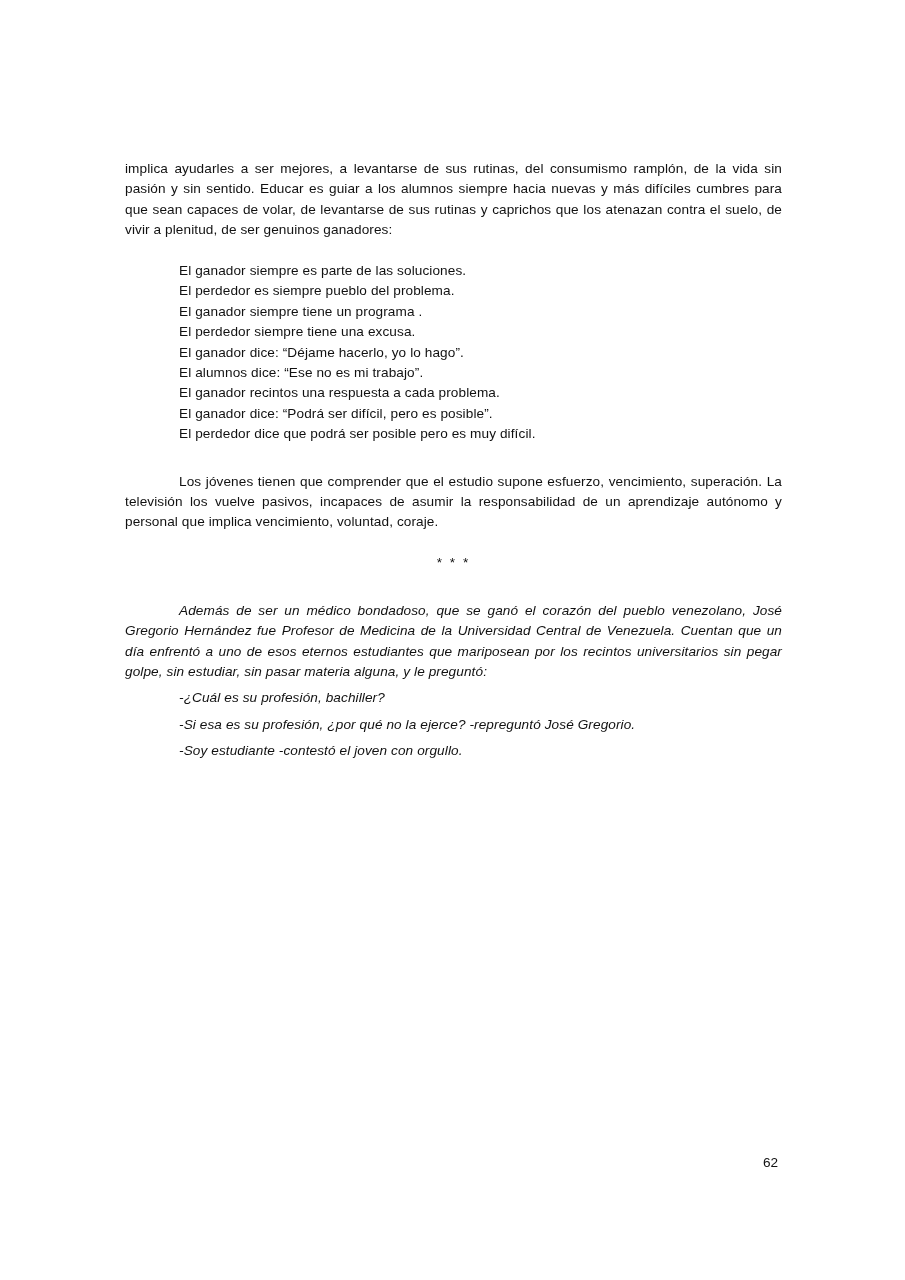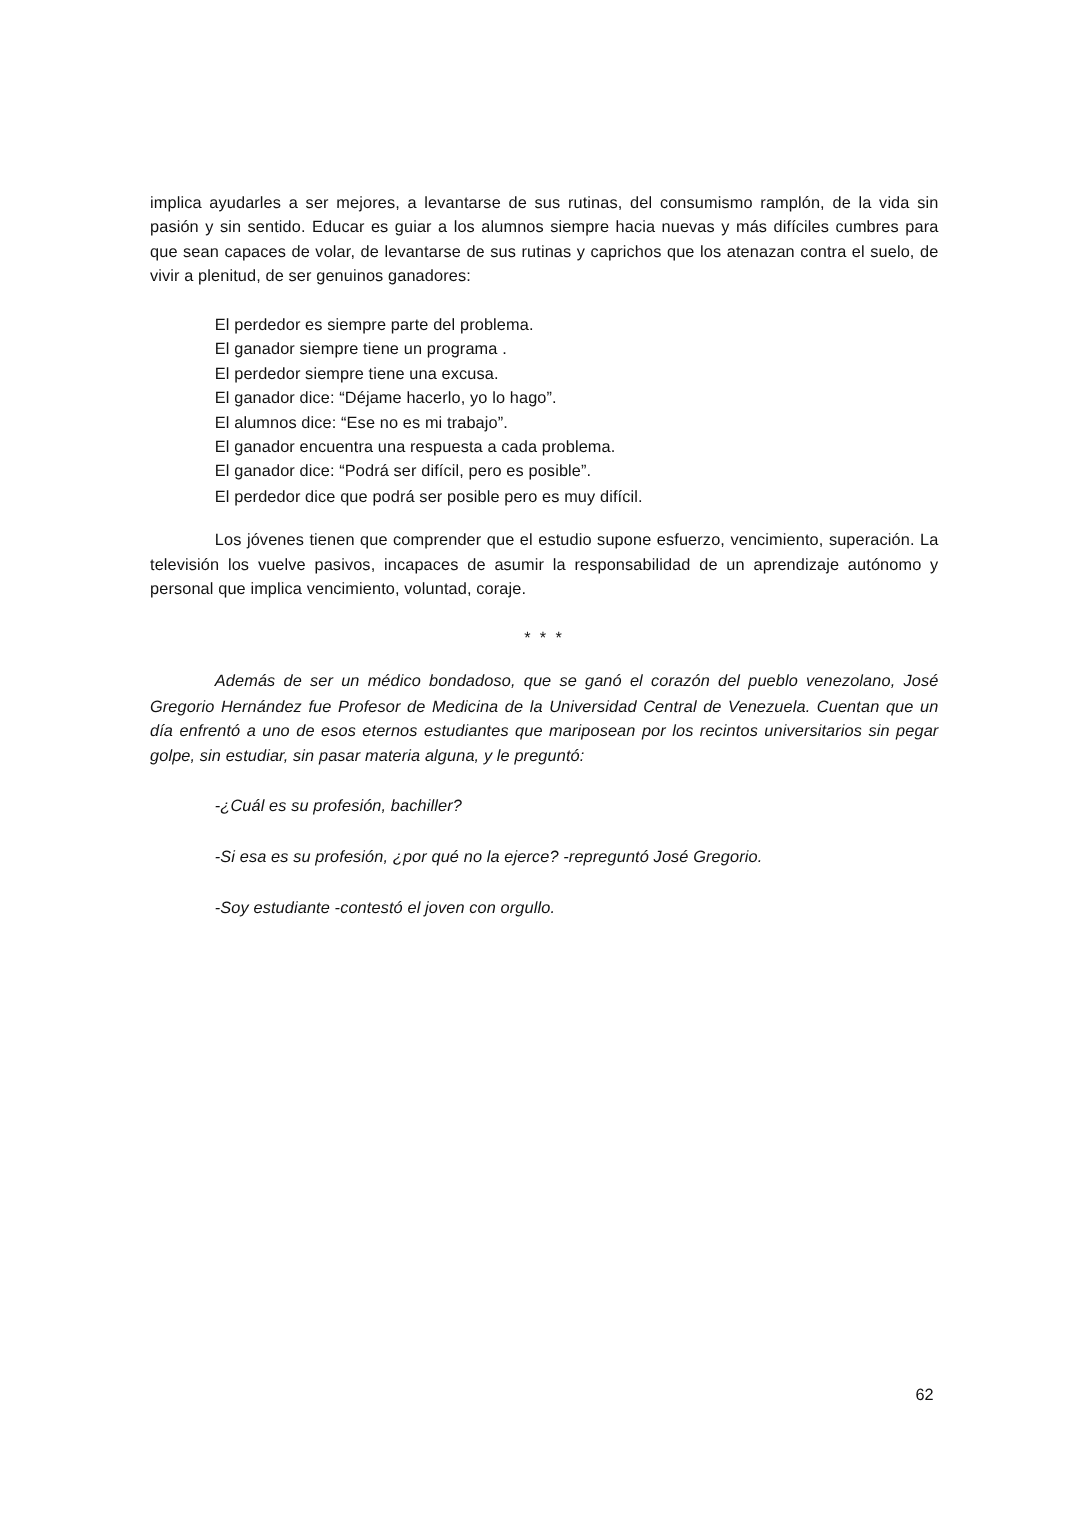--- a/index.html
+++ b/index.html
@@ -24,31 +24,31 @@
     width: 657px;
     font-size: 13.6px;
     line-height: 20.4px;
     letter-spacing: 0.1px;
   }
   p.justified {
     text-align: justify;
     text-justify: inter-word;
   }
   .first-indent { text-indent: 54px; }
-  .block-gap { margin-top: 16px; }
+  .block-gap { margin-top: 27px; }
   .aphorism-list { margin-top: 20.4px; margin-left: 54px; }
   .aphorism-list .line { white-space: nowrap; }
   .separator {
     text-align: center;
     margin-top: 20.4px;
     letter-spacing: 2px;
   }
   .italic { font-style: italic; }
   .dialogue-line {
-    margin-top: 22px;
+    margin-top: 6px;
     margin-left: 54px;
     font-style: italic;
   }
   .page-number {
     position: absolute;
     top: 1155px;
     right: 127px;
     font-size: 13.6px;
     color: #111111;
     margin-left: 40px;
@@ -57,26 +57,27 @@
 </head>
 <body>
 
 <div class="page">
 
   <div class="content">
 
     <p class="justified">implica ayudarles a ser mejores, a levantarse de sus rutinas, del consumismo ramplón, de la vida sin pasión y sin sentido. Educar es guiar a los alumnos siempre hacia nuevas y más difíciles cumbres para que sean capaces de volar, de levantarse de sus rutinas y caprichos que los atenazan contra el suelo, de vivir a plenitud, de ser genuinos ganadores:</p>
 
     <div class="aphorism-list">
-      <div class="line">El perdedor es siempre parte del problema.</div>
+      <div class="line">El ganador siempre es parte de las soluciones.</div>
+      <div class="line">El perdedor es siempre pueblo del problema.</div>
       <div class="line">El ganador siempre tiene un programa .</div>
       <div class="line">El perdedor siempre tiene una excusa.</div>
       <div class="line">El ganador dice: “Déjame hacerlo, yo lo hago”.</div>
       <div class="line">El alumnos dice: “Ese no es mi  trabajo”.</div>
-      <div class="line">El ganador encuentra una respuesta a cada problema.</div>
+      <div class="line">El ganador recintos una respuesta a cada problema.</div>
       <div class="line">El ganador dice: “Podrá ser difícil, pero es posible”.</div>
       <div class="line">El perdedor dice que podrá ser posible pero es muy difícil.</div>
     </div>
 
     <p class="justified first-indent block-gap">Los jóvenes tienen que comprender que el estudio supone esfuerzo, vencimiento, superación. La televisión los vuelve pasivos, incapaces de asumir la responsabilidad de un aprendizaje autónomo y personal que implica vencimiento, voluntad, coraje.</p>
 
     <div class="separator">* * *</div>
 
     <p class="justified first-indent block-gap italic">Además de ser un médico bondadoso, que se ganó el corazón del pueblo venezolano, José Gregorio Hernández fue Profesor de Medicina de la Universidad Central de Venezuela. Cuentan que un día enfrentó a uno de esos eternos estudiantes que mariposean por los recintos universitarios sin pegar golpe, sin estudiar, sin pasar materia alguna, y le preguntó:</p>
 

